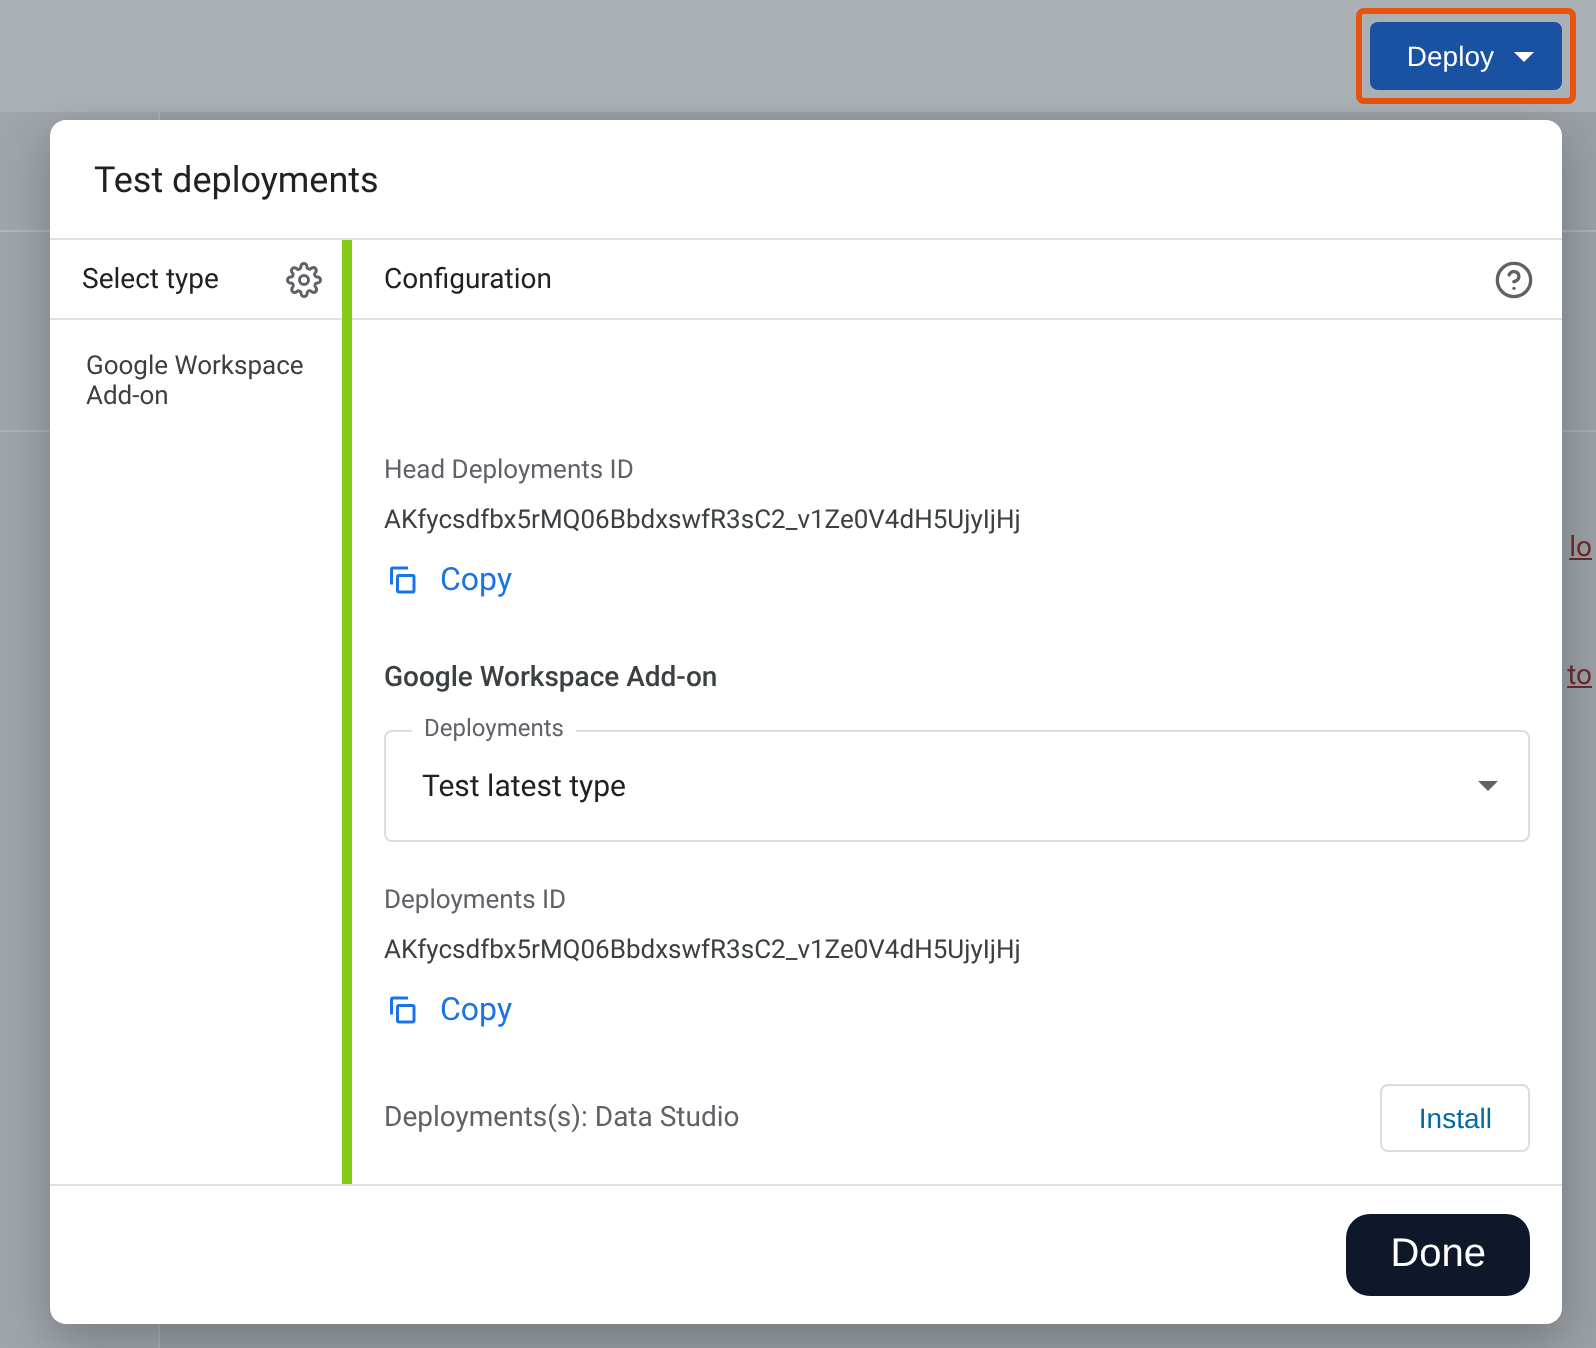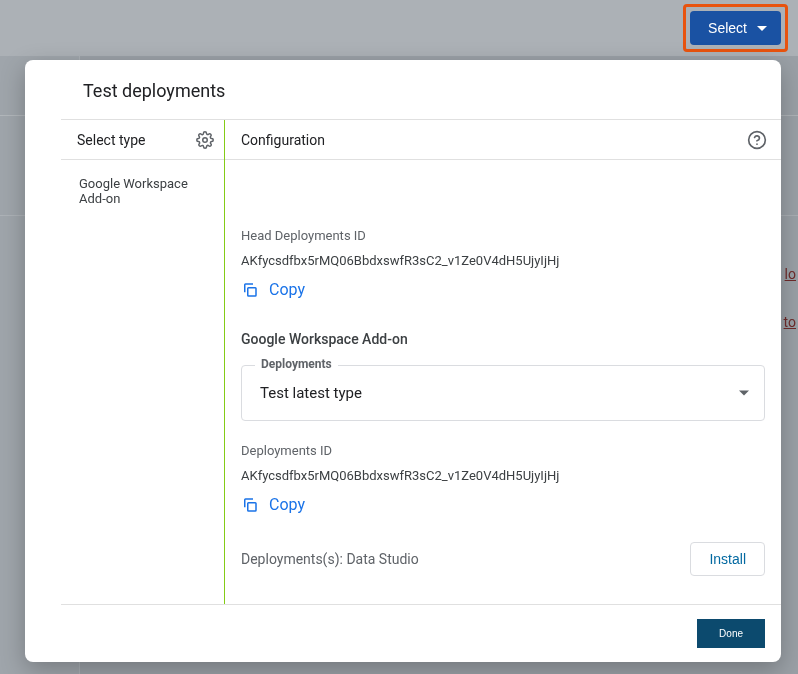--- a/index.html
+++ b/index.html
@@ -73,40 +73,39 @@
       position: absolute;
       top: 60px; left: 25px;
       width: 756px;
       height: 602px;
       background: #fff;
       border-radius: 8px;
       box-shadow: 0 8px 24px rgba(0,0,0,0.25);
       display: flex;
       flex-direction: column;
       overflow: hidden;
-      padding-left: 36px;
     }
     .dlg-header {
       padding: 20px 22px 18px;
       border-bottom: 1px solid #e0e0e0;
     }
     .dlg-title {
       font-size: 18px;
       color: #202124;
       font-weight: 400;
     }
     .dlg-body {
       flex: 1;
       display: flex;
       border-bottom: 1px solid #e0e0e0;
       min-height: 0;
     }
     .left-panel {
-      width: 164px;
-      border-right: 1px solid #84cc16;
+      width: 151px;
+      border-right: 5px solid #84cc16;
       display: flex;
       flex-direction: column;
     }
     .panel-head {
       display: flex;
       align-items: center;
       justify-content: space-between;
       padding: 10px 10px 10px 16px;
       height: 40px;
       border-bottom: 1px solid #e0e0e0;
@@ -188,21 +187,20 @@
       justify-content: space-between;
     }
     .select-legend {
       position: absolute;
       top: -8px;
       left: 14px;
       background: #fff;
       padding: 0 6px;
       font-size: 12px;
       color: #5f6368;
-      font-weight: bold;
     }
     .dropdown-tri {
       position: absolute;
       right: 16px;
       top: 50%;
       transform: translateY(-50%);
       width: 0; height: 0;
       border-left: 5px solid transparent;
       border-right: 5px solid transparent;
       border-top: 5px solid #5f6368;
@@ -223,43 +221,43 @@
       padding: 8px 18px;
       border-radius: 4px;
       cursor: pointer;
     }
     .dlg-footer {
       display: flex;
       justify-content: flex-end;
       padding: 14px 16px;
     }
     .done-btn {
-      background: #0c4a6e;
+      background: #0f172a;
       color: #fff;
       border: none;
-      font-size: 10px;
+      font-size: 20px;
       font-weight: 500;
       padding: 9px 22px;
-      border-radius: 0;
+      border-radius: 12px;
       cursor: pointer;
     }
   </style>
 </head>
 <body>
 
 <div class="bg-left"></div>
 <div class="bg-rows bg-row1"></div>
 <div class="bg-rows bg-row2"></div>
 <span class="bg-link" style="top:266px">lo</span>
-<span class="bg-link" style="top:314px">to</span>
+<span class="bg-link" style="top:330px">to</span>
 
 <div class="topbar">
   <div class="deploy-wrap">
     <button class="deploy-btn">
-      <span>Select</span>
+      <span>Deploy</span>
       <span class="tri"></span>
     </button>
   </div>
 </div>
 
 <div class="dialog">
   <div class="dlg-header">
     <div class="dlg-title">Test deployments</div>
   </div>
 

